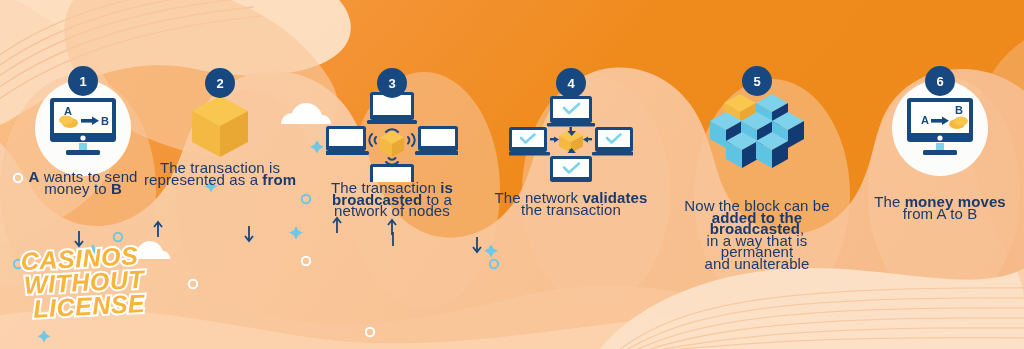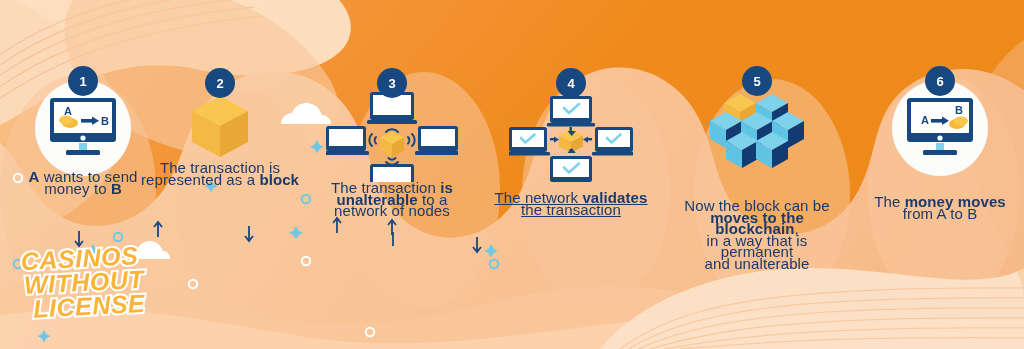--- a/index.html
+++ b/index.html
@@ -220,21 +220,21 @@
 
   <div class="step" style="left:135px;top:0;">
     <div class="badge" style="top:68px;">2</div>
     <div class="artwrap" style="top:94px;">
       <svg width="62" height="66" viewBox="0 0 62 66">
         <path d="M31,2 L59,17 L31,32 L3,17 Z" fill="#F9C74F"></path>
         <path d="M3,17 L31,32 L31,63 L3,48 Z" fill="#F4B942"></path>
         <path d="M59,17 L31,32 L31,63 L59,48 Z" fill="#E8A833"></path>
       </svg>
     </div>
-    <div class="caption" style="top:162px;width:160px;">The transaction is<br>represented as a <b>block</b></div>
+    <div class="caption" style="top:162px;width:160px;">The transaction is<br>represented as a <b>from</b></div>
   </div>
 
   <div class="step" style="left:307px;top:0;">
     <div class="badge" style="top:68px;">3</div>
     <div class="artwrap" style="top:92px;">
       <svg width="132" height="90" viewBox="0 0 132 90">
 
         <g transform="translate(44,0)">
           <rect x="0" y="0" width="44" height="28" rx="2.5" fill="#17487F"></rect>
           <rect x="3" y="3" width="38" height="20" fill="#FFFFFF"></rect>
@@ -272,21 +272,21 @@
           <path d="M60,70 a8,8 0 0 0 12,0"></path>
           <path d="M62.5,66 a4.5,4.5 0 0 0 7,0"></path>
         </g>
 
         <g transform="translate(44,72)">
           <rect x="0" y="0" width="44" height="26" rx="2.5" fill="#17487F"></rect>
           <rect x="3" y="3" width="38" height="18" fill="#FFFFFF"></rect>
         </g>
       </svg>
     </div>
-    <div class="caption" style="top:182px;">The transaction <b>is</b><br><b>unalterable</b> to a<br>network of nodes</div>
+    <div class="caption" style="top:182px;">The transaction <b>is</b><br><b>broadcasted</b> to a<br>network of nodes</div>
   </div>
 
   <div class="step" style="left:486px;top:0;">
     <div class="badge" style="top:68px;">4</div>
     <div class="artwrap" style="top:96px;">
       <svg width="124" height="86" viewBox="0 0 124 86">
         <g fill="none" stroke="#7FD2EC" stroke-width="3" stroke-linecap="round" stroke-linejoin="round" id="chk"></g>
 
         <g transform="translate(41,0)">
           <rect x="0" y="0" width="42" height="27" rx="2.5" fill="#17487F"></rect>
@@ -326,21 +326,21 @@
           <path d="M58.5,35 l4.2,5 l4.2,-5 z"></path>
           <rect x="60.5" y="53" width="2.4" height="4"></rect>
           <path d="M58.5,56 l4.2,-5 l4.2,5 z" transform="translate(0,1)"></path>
           <rect x="41" y="42" width="4" height="2.4"></rect>
           <path d="M45,40.5 l5,3.1 l-5,3.1 z"></path>
           <rect x="79" y="42" width="4" height="2.4"></rect>
           <path d="M79,40.5 l-5,3.1 l5,3.1 z"></path>
         </g>
       </svg>
     </div>
-    <div class="caption" style="top:192px;width:160px;text-decoration:underline;">The network <b>validates</b><br>the transaction</div>
+    <div class="caption" style="top:192px;width:160px;">The network <b>validates</b><br>the transaction</div>
   </div>
 
   <div class="step" style="left:672px;top:0;">
     <div class="badge" style="top:66px;">5</div>
     <div class="artwrap" style="top:94px;">
       <svg width="94" height="92" viewBox="0 0 94 92">
         <g id="cl">
 
           <g transform="translate(14,0)">
             <path d="M16,0 L32,9 L16,18 L0,9 Z" fill="#F9C74F"></path>
@@ -375,21 +375,21 @@
             <path d="M32,9 L16,18 L16,36 L32,27 Z" fill="#123A73"></path>
           </g>
           <g transform="translate(46,38)">
             <path d="M16,0 L32,9 L16,18 L0,9 Z" fill="#7FD2EC"></path>
             <path d="M0,9 L16,18 L16,36 L0,27 Z" fill="#5FC3E4"></path>
             <path d="M32,9 L16,18 L16,36 L32,27 Z" fill="#123A73"></path>
           </g>
         </g>
       </svg>
     </div>
-    <div class="caption" style="top:200px;width:164px;">Now the block can be<br><b>moves to the blockchain</b>,<br>in a way that is permanent<br>and unalterable</div>
+    <div class="caption" style="top:200px;width:164px;">Now the block can be<br><b>added to the broadcasted</b>,<br>in a way that is permanent<br>and unalterable</div>
   </div>
 
   <div class="step" style="left:855px;top:0;">
     <div class="badge" style="top:66px;">6</div>
     <div class="disc" style="top:80px;width:96px;height:96px;"></div>
     <div class="artwrap" style="top:95px;">
       <svg width="86" height="70" viewBox="0 0 86 70">
         <rect x="10" y="3" width="66" height="44" rx="3" fill="#17487F"></rect>
         <rect x="14" y="7" width="58" height="31" fill="#FFFFFF"></rect>
         <circle cx="43" cy="43" r="2.6" fill="#FFFFFF"></circle>

